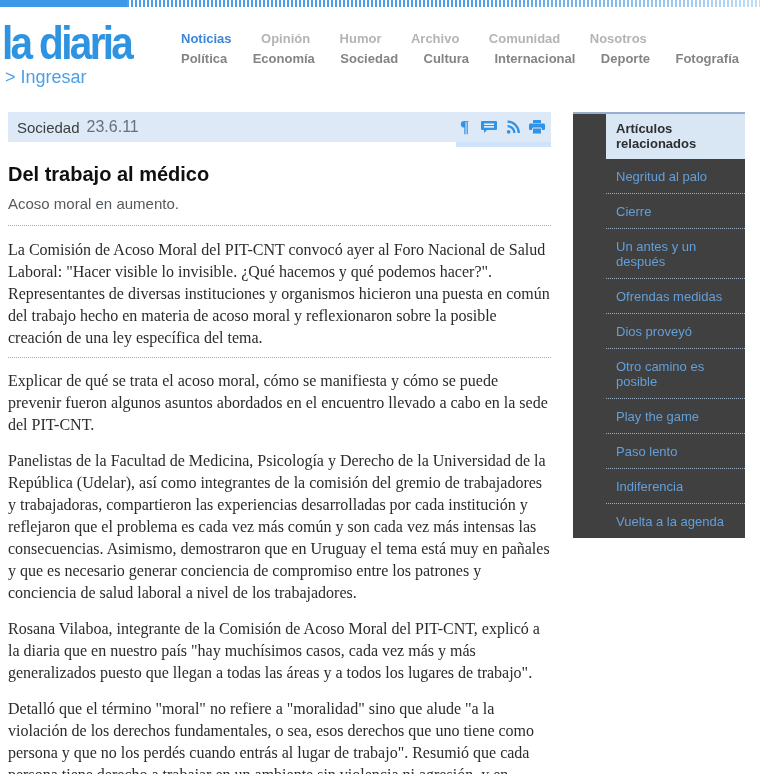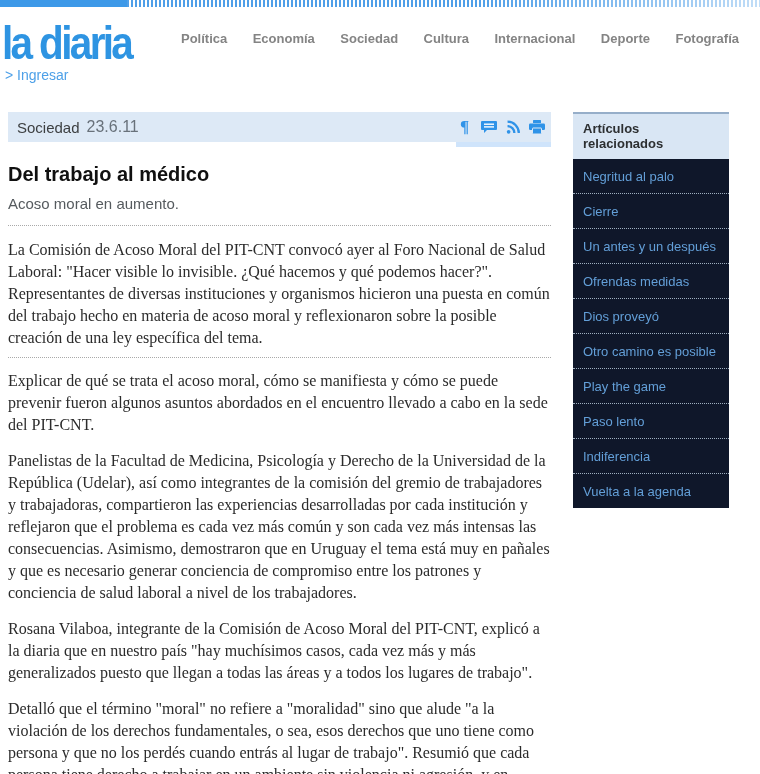--- a/index.html
+++ b/index.html
@@ -13,21 +13,21 @@
   .topbar-stripes { position:absolute; left:127px; top:0; right:0; height:7px;
     background:repeating-linear-gradient(90deg,#4f9fe8 0 2px,#ffffff 2px 4px); }
   .topbar-stripes::after { content:""; position:absolute; inset:0;
     background:linear-gradient(90deg, rgba(255,255,255,0) 55%, rgba(255,255,255,.45) 88%, rgba(255,255,255,.65) 100%); }
 
   
   .header { position:absolute; top:0; left:0; width:676px; height:112px; }
   .logo { position:absolute; left:2px; top:20px; font-size:46px; font-weight:bold;
           color:#2e94e2; letter-spacing:-3px; transform:scaleX(.88); transform-origin:left;
           cursor:pointer; line-height:1; }
-  .login { position:absolute; left:5px; top:67px; font-size:14px; color:#4da0e8; cursor:pointer; }
+  .login { position:absolute; left:5px; top:67px; font-size:18px; color:#4da0e8; cursor:pointer; }
 
   .nav { position:absolute; left:181px; top:29px; width:579px; overflow:hidden; }
   .nav-row { white-space:nowrap; overflow:hidden; height:20px; }
   .nav-item { display:inline-block; margin-right:25px; font-size:13px; font-weight:bold;
               color:#b4b4b4; cursor:pointer; }
   .nav-item.active { color:#3d86d9; }
   .nav-row.secondary .nav-item { color:#848484; margin-right:21px; }
 
   
   .main { position:absolute; top:112px; left:0; width:760px; }
@@ -47,22 +47,22 @@
   .article-subtitle { margin-top:9px; font-size:15px; color:#555a5e; }
   .dotted { border:none; border-bottom:1px dotted #a9a9a9; margin:13px 0 0; }
 
   .body-text { margin-top:13px; font-family:"Liberation Serif","DejaVu Serif",serif;
                font-size:16px; color:#2b2b2b; line-height:22px; }
   .body-text p { margin:0 0 14px; }
   .body-text p.lead { margin-bottom:0; padding-bottom:8px; }
   .lead-sep { border:none; border-bottom:1px dotted #a9a9a9; margin:0 0 12px; }
 
   
-  .sidebar { position:absolute; left:573px; top:0; width:156px; min-height:385px;
-             background:#0f172a; border-top:2px solid #96aec9; }
+  .sidebar { position:absolute; left:573px; top:0; width:172px; min-height:385px;
+             background:#404040; border-top:2px solid #96aec9;padding-left:33px; }
   .sidebar-header { background:#d9e6f4; padding:7px 10px 8px; font-size:13px;
                     font-weight:bold; color:#2c2f31; }
   .sidebar-list { list-style:none; }
   .sidebar-item { padding:10px 10px 9px; font-size:13px; color:#639fd8; cursor:pointer;
                   border-bottom:1px dotted #9fb0c1; }
   .sidebar-item:last-child { border-bottom:none; }
 </style>
 </head>
 <body>
 
@@ -71,20 +71,28 @@
   <div class="topbar">
     <div class="topbar-solid"></div>
     <div class="topbar-stripes"></div>
   </div>
 
   <div class="header">
     <div class="logo">la diaria</div>
     <div class="login">&gt; Ingresar</div>
 
     <nav class="nav">
+      <div class="nav-row primary">
+        <span class="nav-item active">Noticias</span>
+        <span class="nav-item">Opinión</span>
+        <span class="nav-item">Humor</span>
+        <span class="nav-item">Archivo</span>
+        <span class="nav-item">Comunidad</span>
+        <span class="nav-item">Nosotros</span>
+      </div>
       <div class="nav-row secondary">
         <span class="nav-item">Política</span>
         <span class="nav-item">Economía</span>
         <span class="nav-item">Sociedad</span>
         <span class="nav-item">Cultura</span>
         <span class="nav-item">Internacional</span>
         <span class="nav-item">Deporte</span>
         <span class="nav-item">Fotografía</span>
         
       </div>

